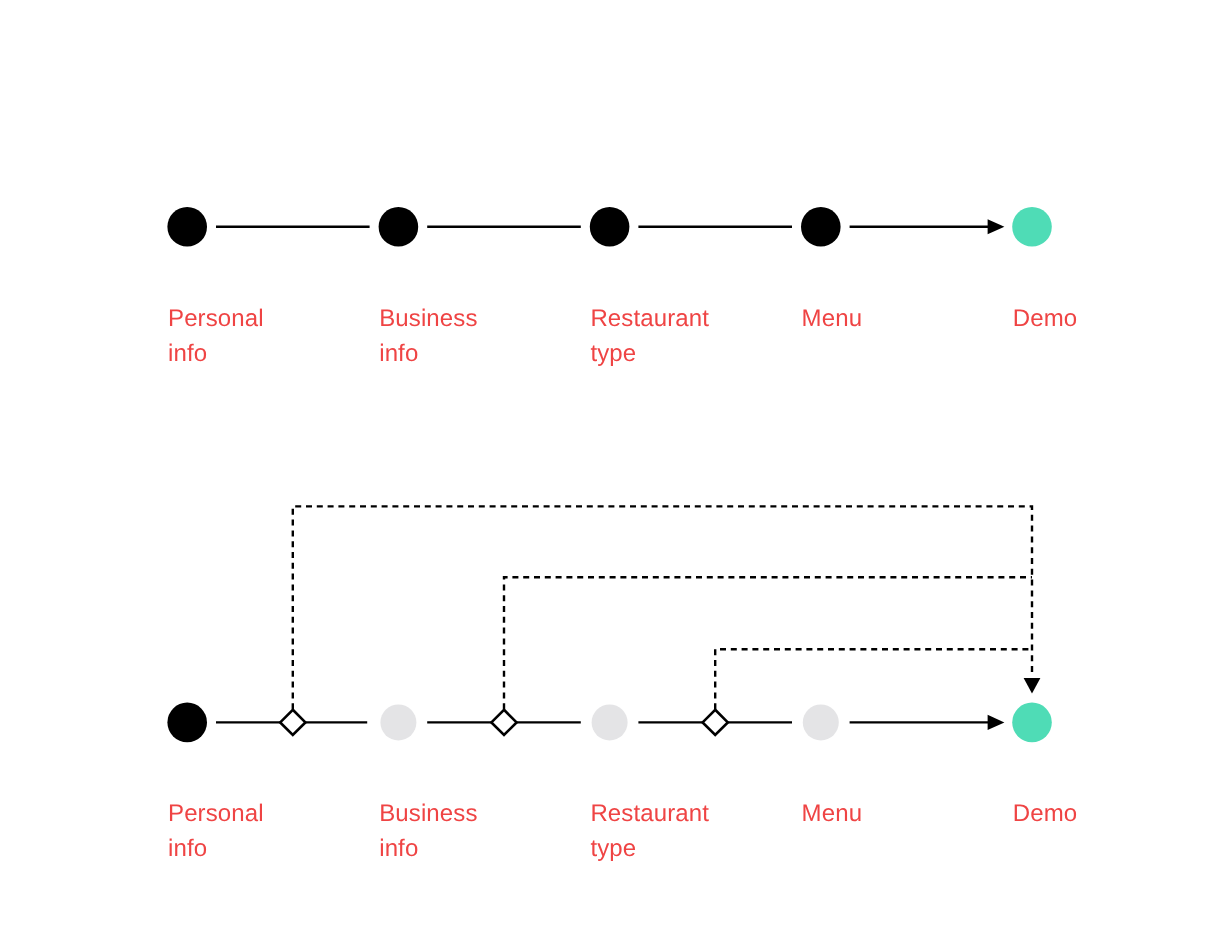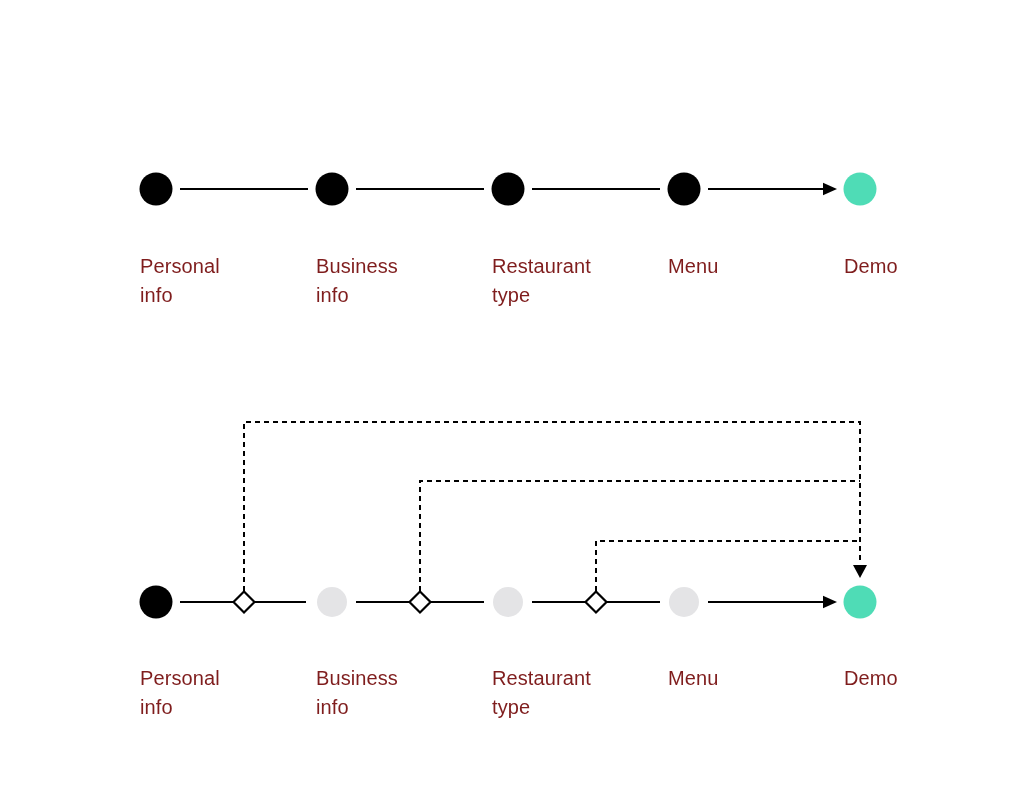--- a/index.html
+++ b/index.html
@@ -15,21 +15,21 @@
     position: absolute;
     left: 0; top: 0;
     width: 1024px; height: 790px;
   }
   .label {
     position: absolute;
     width: 112px;
     font-size: 20px;
     line-height: 29px;
     font-weight: 400;
-    color: #7f1d1d;
+    color: #ef4444;
     white-space: pre-line;
     letter-spacing: 0.1px;
   }
   .solid { stroke: #000000; stroke-width: 2; }
   .dashed { stroke: #000000; stroke-width: 2; fill: none; stroke-dasharray: 5 4; }
   .diamond { fill: #ffffff; stroke: #000000; stroke-width: 2.2; }
   .arrow { fill: #000000; stroke: none; }
 </style>
 </head>
 <body>

